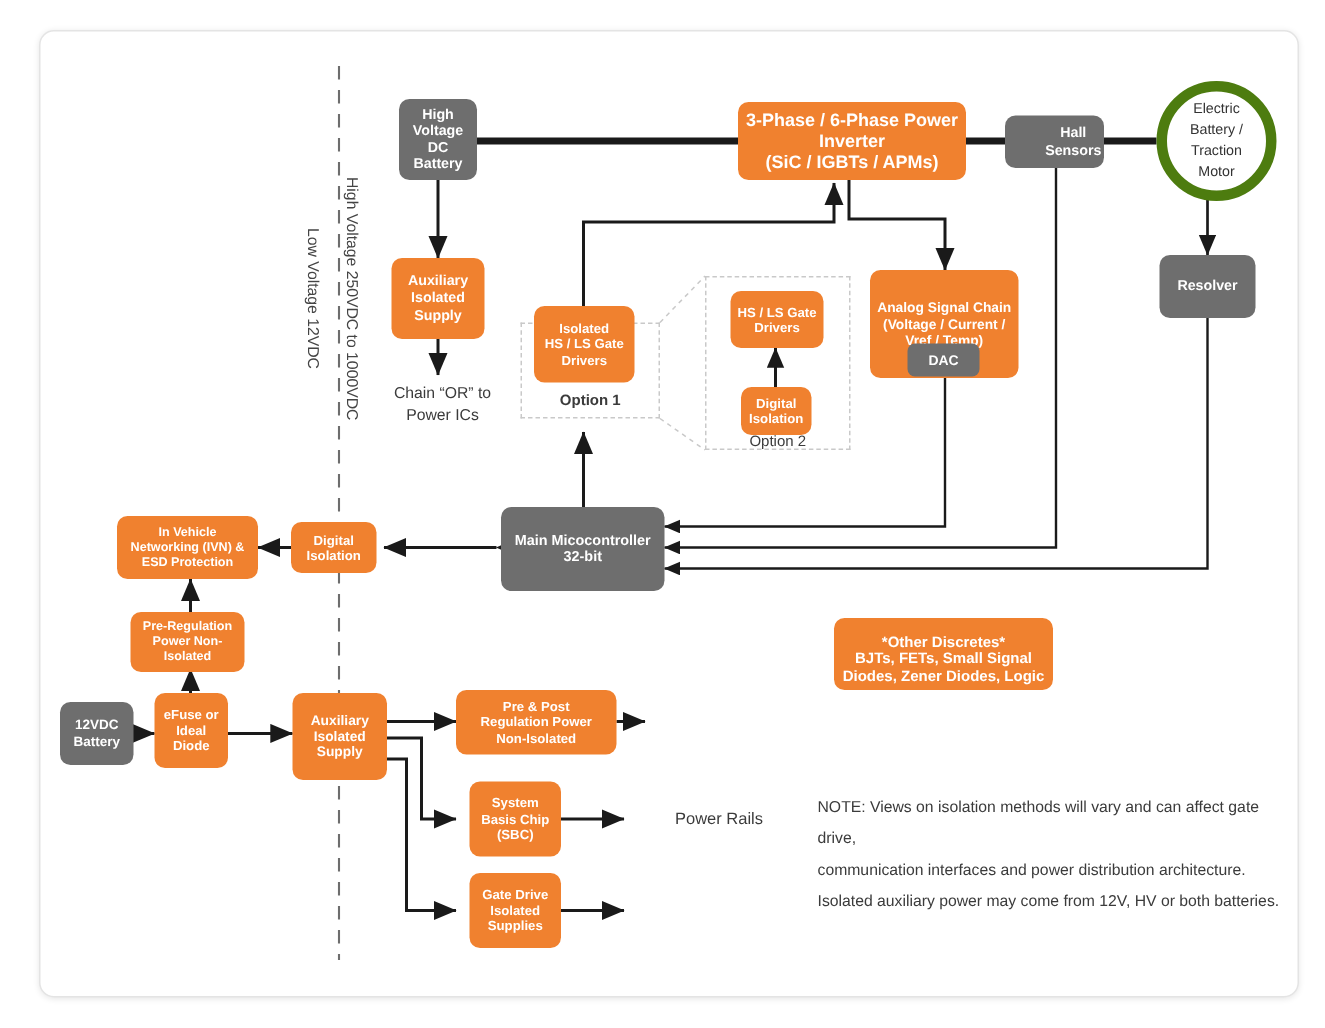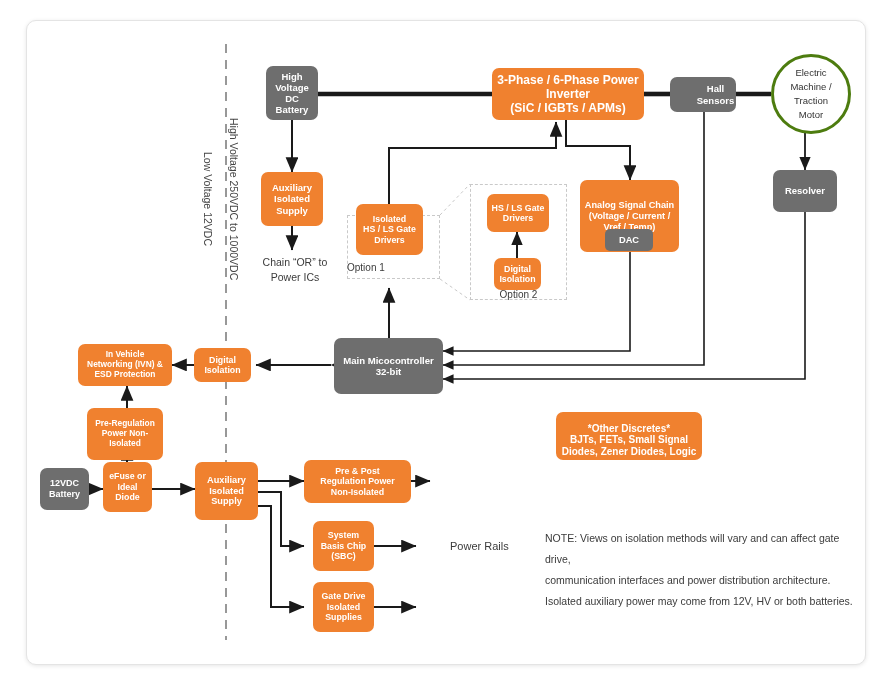--- a/index.html
+++ b/index.html
@@ -28,21 +28,21 @@
     color:#ffffff;
     font-weight:bold;
     line-height:1.18;
     border-radius:7px;
     padding:2px 3px;
   }
   .orange{background:#F0812F;}
   .gray{background:#6E6E6E;}
   .circle{
     position:absolute;box-sizing:border-box;
-    border:3px solid #4d7c0f;border-radius:50%;
+    border:7px solid #4d7c0f;border-radius:50%;
     background:#ffffff;color:#333333;
     display:flex;align-items:center;justify-content:center;
     text-align:center;line-height:1.45;font-weight:normal;
   }
   .plain{
     position:absolute;color:#3b3b3b;font-weight:normal;
     line-height:1.45;
   }
   .dashbox{
     position:absolute;box-sizing:border-box;
@@ -163,21 +163,21 @@
     </div>
   </div>
 
   <div class="box gray" style="left:670px;top:77px;width:66px;height:35px;font-size:9.5px;padding-left:28px;">
     <span>Hall Sensors</span>
   </div>
 
   <div class="circle" style="left:771px;top:54px;width:80px;height:80px;font-size:9.5px;">
     <div>
       <div>Electric</div>
-      <div>Machine /</div>
+      <div>Battery /</div>
       <div>Traction</div>
       <div>Motor</div>
     </div>
   </div>
 
   <div class="box gray" style="left:773px;top:170px;width:64px;height:42px;font-size:9.5px;">
     <span>Resolver</span>
   </div>
 
   <div class="box orange" style="left:580px;top:180px;width:99px;height:72px;font-size:9.2px;align-items:flex-start;padding-top:20px;">
@@ -192,21 +192,21 @@
   </div>
 
   <div class="dashbox" style="left:347px;top:215px;width:93px;height:64px;"></div>
   <div class="box orange" style="left:356px;top:204px;width:67px;height:51px;font-size:8.8px;">
     <div>
       <div>Isolated</div>
       <div>HS / LS Gate</div>
       <div>Drivers</div>
     </div>
   </div>
-  <div class="plain" style="left:347px;top:261px;width:93px;text-align:left;font-size:10px;">Option 1</div>
+  <div class="plain" style="left:347px;top:261px;width:93px;text-align:center;font-size:10px;font-weight:bold;">Option 1</div>
 
   <div class="dashbox" style="left:470px;top:184px;width:97px;height:116px;"></div>
   <div class="box orange" style="left:487px;top:194px;width:62px;height:38px;font-size:8.8px;">
     <div>
       <div>HS / LS Gate</div>
       <div>Drivers</div>
     </div>
   </div>
   <div class="box orange" style="left:494px;top:258px;width:47px;height:32px;font-size:8.8px;">
     <div>
@@ -231,21 +231,21 @@
   </div>
 
   <div class="box orange" style="left:78px;top:344px;width:94px;height:42px;font-size:8.4px;">
     <div>
       <div>In Vehicle</div>
       <div>Networking (IVN) &amp;</div>
       <div>ESD Protection</div>
     </div>
   </div>
 
-  <div class="box orange" style="left:87px;top:408px;width:76px;height:52px;font-size:8.4px;">
+  <div class="box orange" style="left:87px;top:408px;width:76px;height:40px;font-size:8.4px;">
     <div>
       <div>Pre-Regulation</div>
       <div>Power Non-</div>
       <div>Isolated</div>
     </div>
   </div>
 
   <div class="box gray" style="left:40px;top:468px;width:49px;height:42px;font-size:9px;">
     <div>
       <div>12VDC</div>

